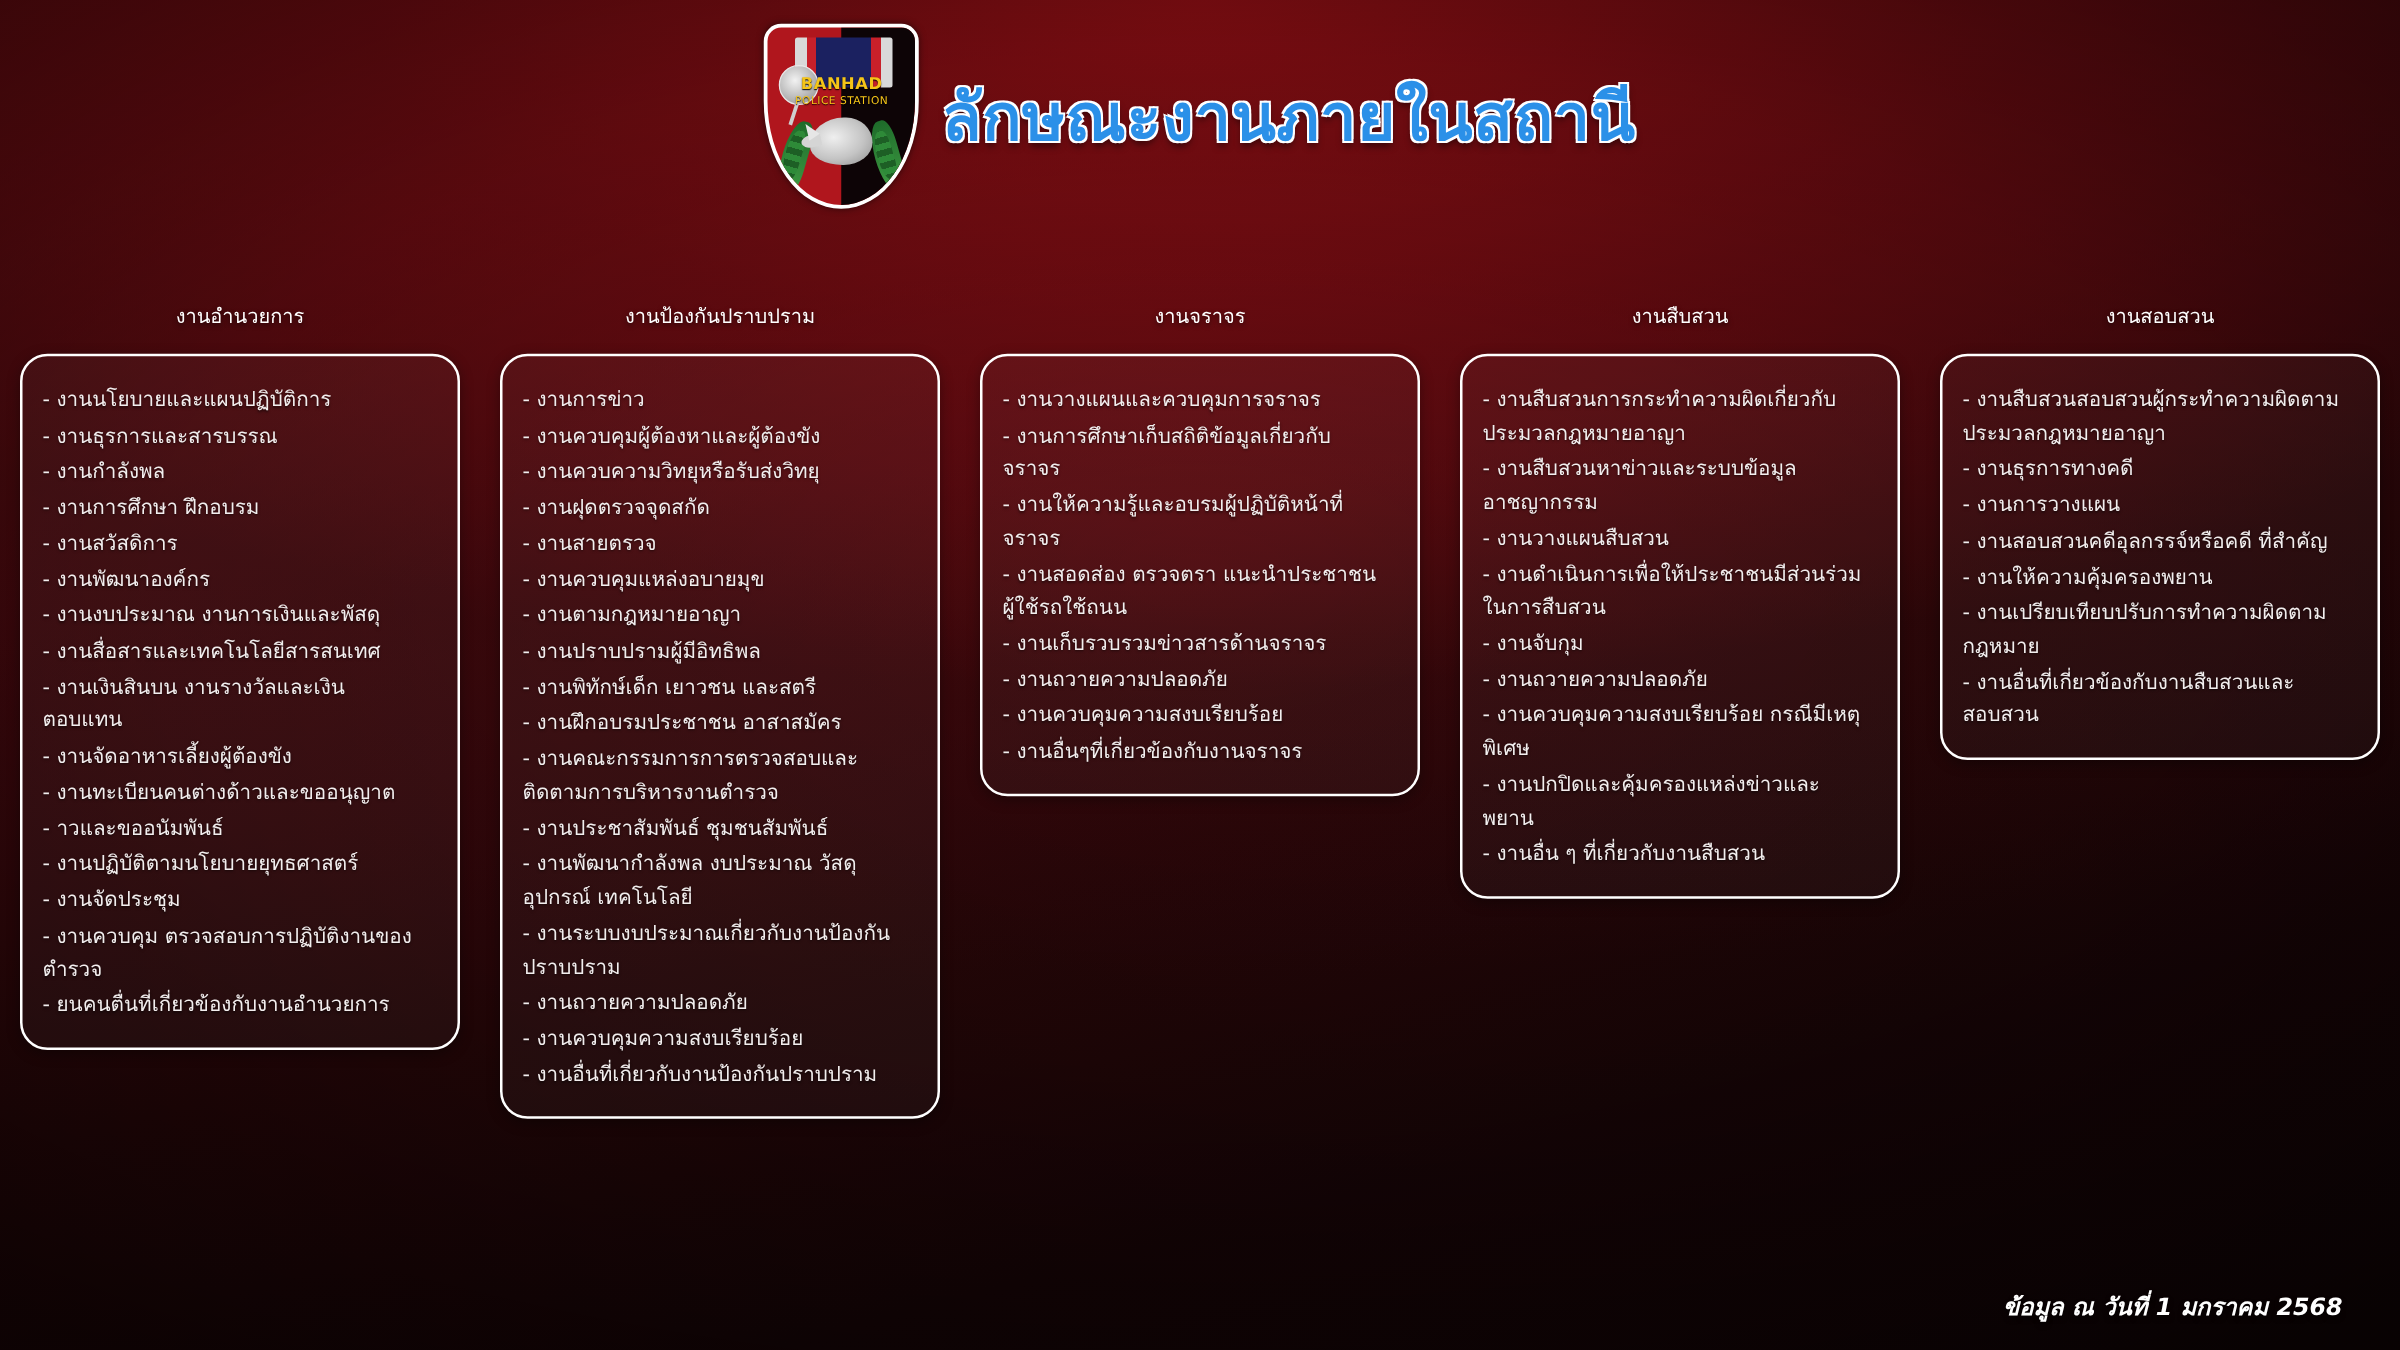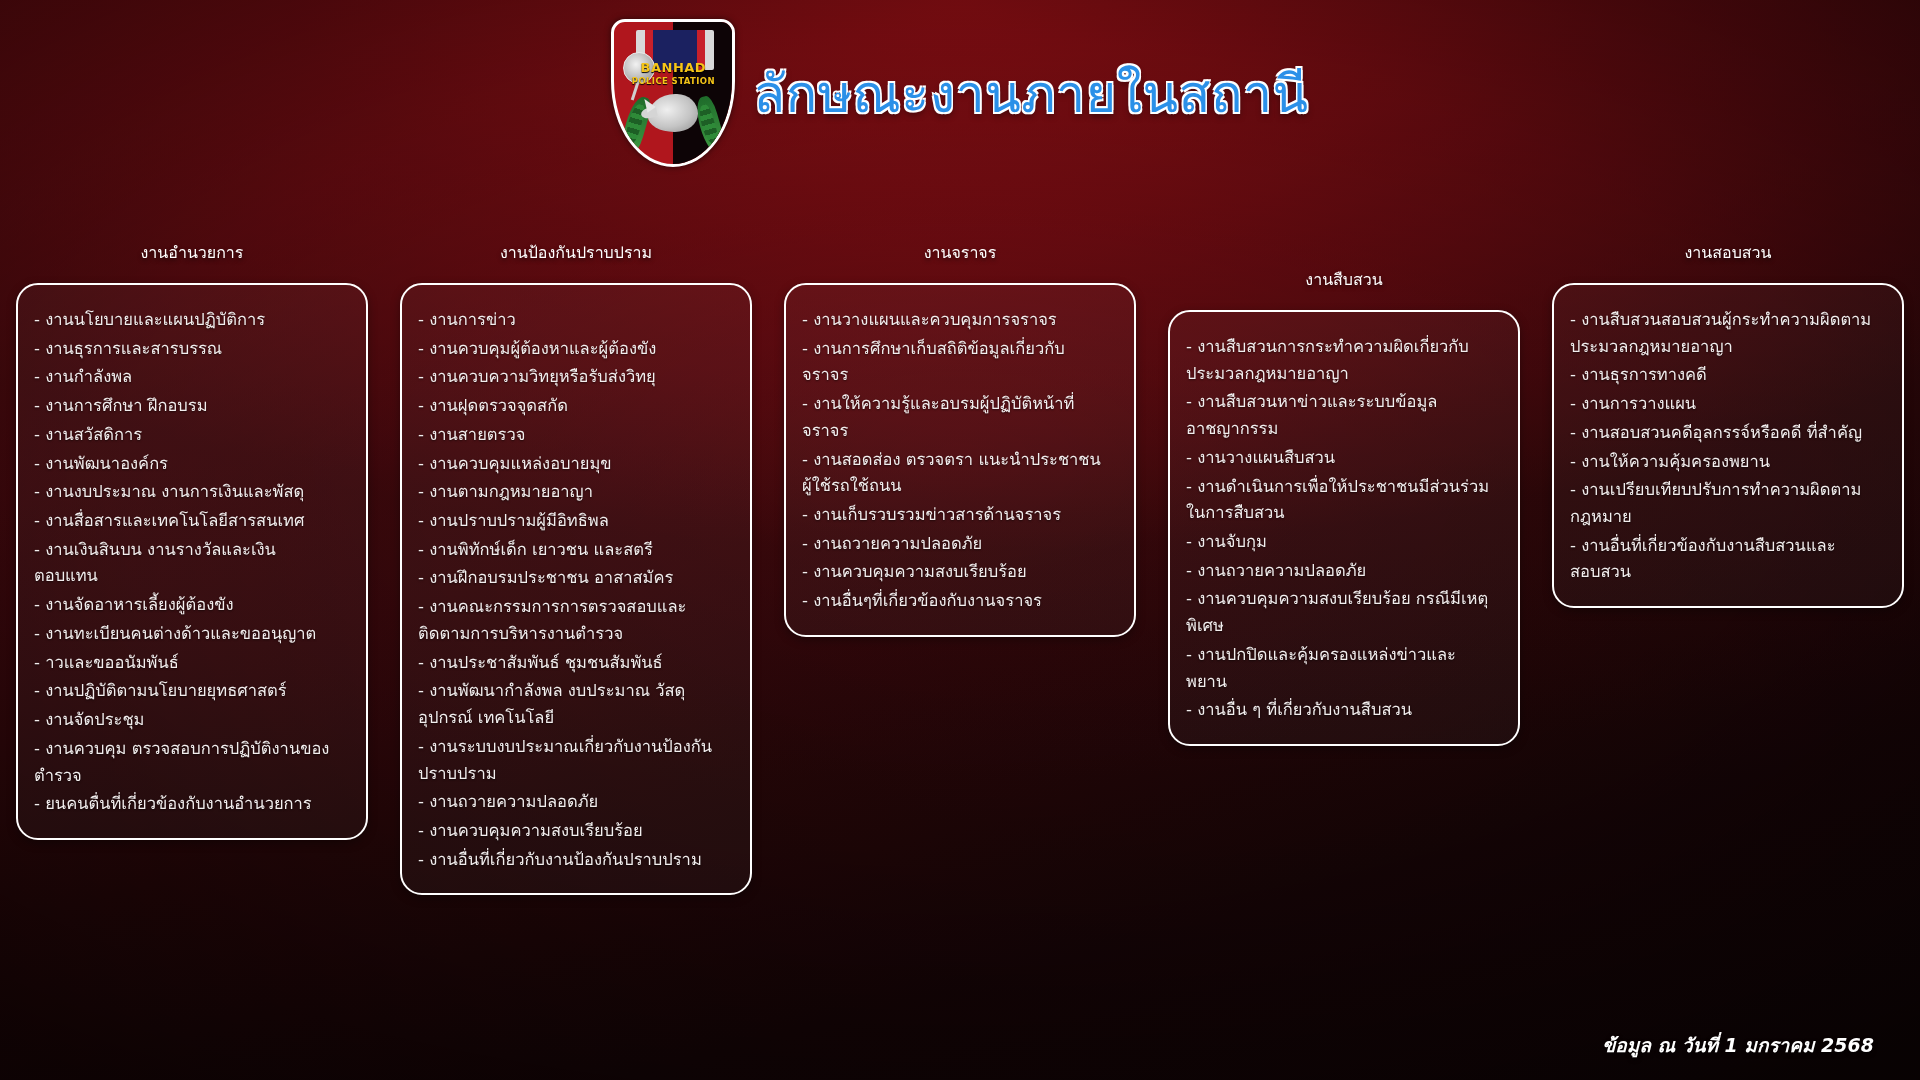--- a/index.html
+++ b/index.html
@@ -89,21 +89,21 @@
     color: #f5c518;
     text-shadow: 0 1px 1px #000;
   }
   .badge-text2 {
     position: absolute;
     left: 0;
     top: 54px;
     width: 100%;
     text-align: center;
     font-size: 8.5px;
-    font-weight: bold;
+    font-weight: normal;
     letter-spacing: 0.4px;
     color: #f5c518;
     text-shadow: 0 1px 1px #000;
   }
   .badge-seal {
     position: absolute;
     left: 9px;
     top: 30px;
     width: 30px;
     height: 30px;
@@ -171,21 +171,21 @@
     left: 2px;
     top: 8px;
     width: 13px;
     height: 40px;
     border-radius: 60% 40% 40% 60%;
     background: repeating-linear-gradient(to bottom, #2e8a38 0 5px, #1d5f25 5px 10px);
   }
 
   #header-title {
     font-size: 52px;
-    font-weight: 400;
+    font-weight: 700;
     color: #2b90e8;
     letter-spacing: 0.5px;
     text-shadow:
       -1.6px -1.6px 0 #ffffff,
        1.6px -1.6px 0 #ffffff,
       -1.6px  1.6px 0 #ffffff,
        1.6px  1.6px 0 #ffffff,
        0 4px 6px rgba(0,0,0,0.55);
     white-space: nowrap;
   }
@@ -228,21 +228,21 @@
     font-size: 16.5px;
     line-height: 1.62;
     margin: 0 0 2px 0;
     text-shadow: 0 1px 2px rgba(0,0,0,0.55);
   }
 
   
   .col.c1 { padding-top: 0px; }
   .col.c2 { padding-top: 0px; }
   .col.c3 { padding-top: 0px; }
-  .col.c4 { padding-top: 0px; margin-top: 27px; }
+  .col.c4 { padding-top: 0px; }
   .col.c5 { padding-top: 0px; }
 
   
   #footer-note {
     position: absolute;
     right: 46px;
     bottom: 20px;
     color: #ffffff;
     font-size: 19px;
     font-style: italic;

